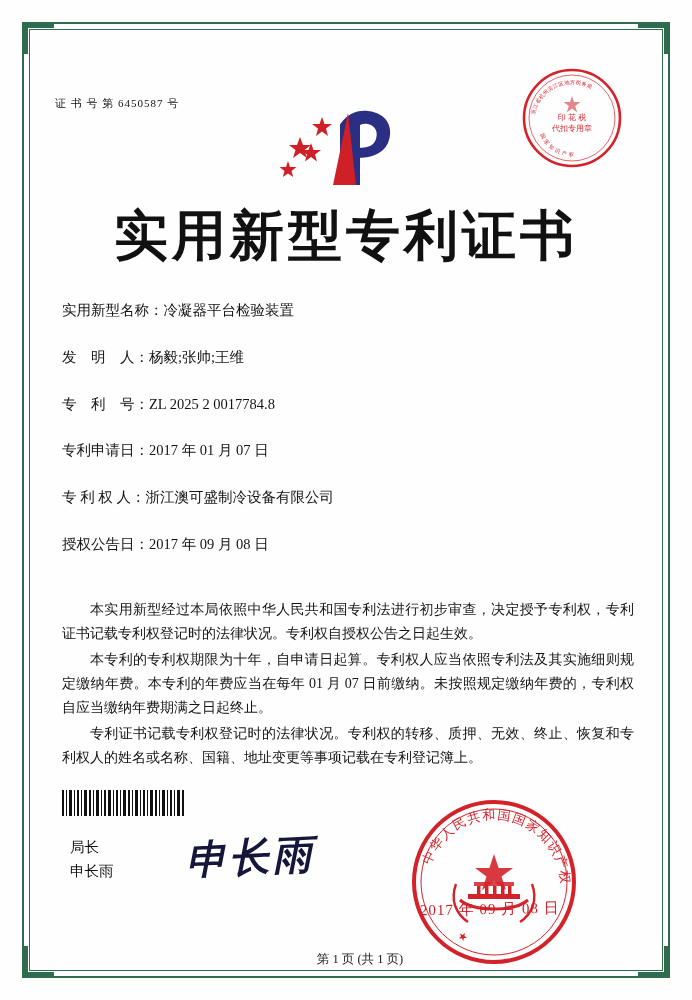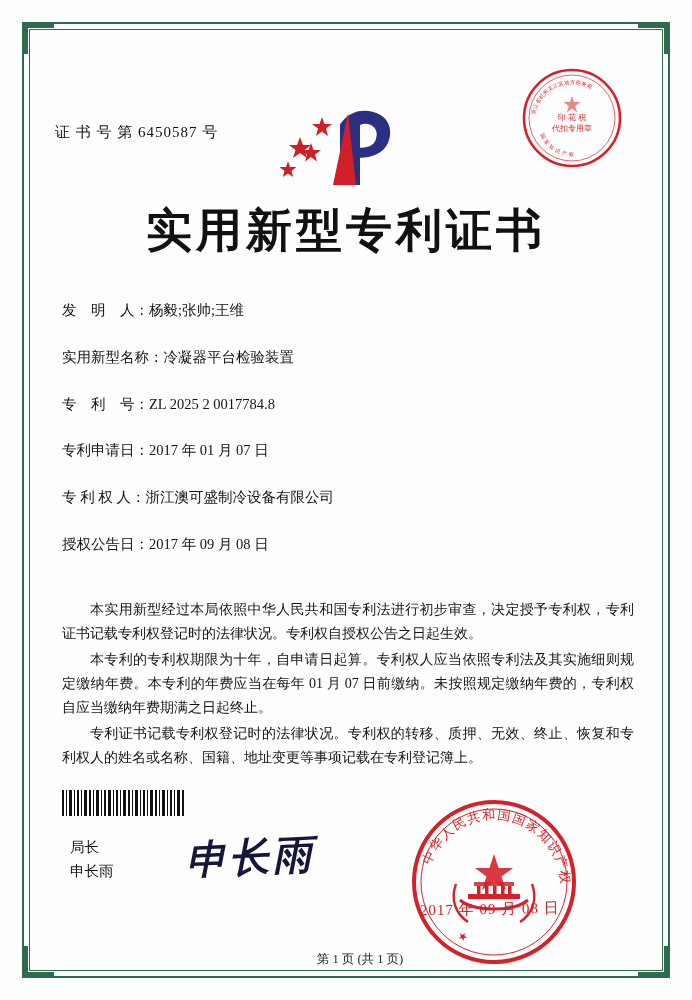--- a/index.html
+++ b/index.html
@@ -45,24 +45,23 @@
   }
   .corner.tl { left: 22px; top: 22px; border-left-width: 6px; border-top-width: 6px; }
   .corner.tr { right: 22px; top: 22px; border-right-width: 6px; border-top-width: 6px; }
   .corner.bl { left: 22px; bottom: 22px; border-left-width: 6px; border-bottom-width: 6px; }
   .corner.br { right: 22px; bottom: 22px; border-right-width: 6px; border-bottom-width: 6px; }
 
   .cert-no {
     position: absolute;
     left: 55px;
     top: 96px;
-    font-size: 15px;
+    font-size: 11px;
     letter-spacing: 1px;
     color: #111;
-    margin-top: 27px;
   }
 
   
   .emblem {
     position: absolute;
     left: 270px;
     top: 95px;
     width: 150px;
     height: 100px;
   }
@@ -74,21 +73,21 @@
     width: 104px;
     height: 104px;
   }
 
   .title {
     position: absolute;
     left: 0;
     right: 0;
     top: 200px;
     text-align: center;
-    font-size: 46px;
+    font-size: 54px;
     font-weight: bold;
     letter-spacing: 4px;
     color: #111;
     font-family: "Liberation Serif", "DejaVu Serif", serif;
   }
 
   .fields {
     position: absolute;
     left: 62px;
     top: 300px;
@@ -231,24 +230,24 @@
       <polygon points="52,30 54,36 60.5,36 55.2,40 57.2,46.5 52,42.5 46.8,46.5 48.8,40 43.5,36 50,36" fill="#d4222a" opacity="0.55"></polygon>
       <text x="52" y="54" text-anchor="middle" font-size="8" fill="#d4222a" font-family="'Liberation Sans', sans-serif">印 花 税</text>
       <text x="52" y="65" text-anchor="middle" font-size="8" fill="#d4222a" font-family="'Liberation Sans', sans-serif">代扣专用章</text>
     </svg>
   </div>
 
   <div class="title">实用新型专利证书</div>
 
   <div class="fields">
     <div class="field-row">
+      <span class="field-label">实用新型名称：</span><span class="field-value">冷凝器平台检验装置</span>
+    </div>
+    <div class="field-row">
       <span class="field-label">发　明　人：</span><span class="field-value">杨毅;张帅;王维</span>
-    </div>
-    <div class="field-row">
-      <span class="field-label">实用新型名称：</span><span class="field-value">冷凝器平台检验装置</span>
     </div>
     <div class="field-row">
       <span class="field-label">专　利　号：</span><span class="field-value">ZL 2025 2 0017784.8</span>
     </div>
     <div class="field-row">
       <span class="field-label">专利申请日：</span><span class="field-value">2017 年 01 月 07 日</span>
     </div>
     <div class="field-row">
       <span class="field-label">专 利 权 人：</span><span class="field-value">浙江澳可盛制冷设备有限公司</span>
     </div>

